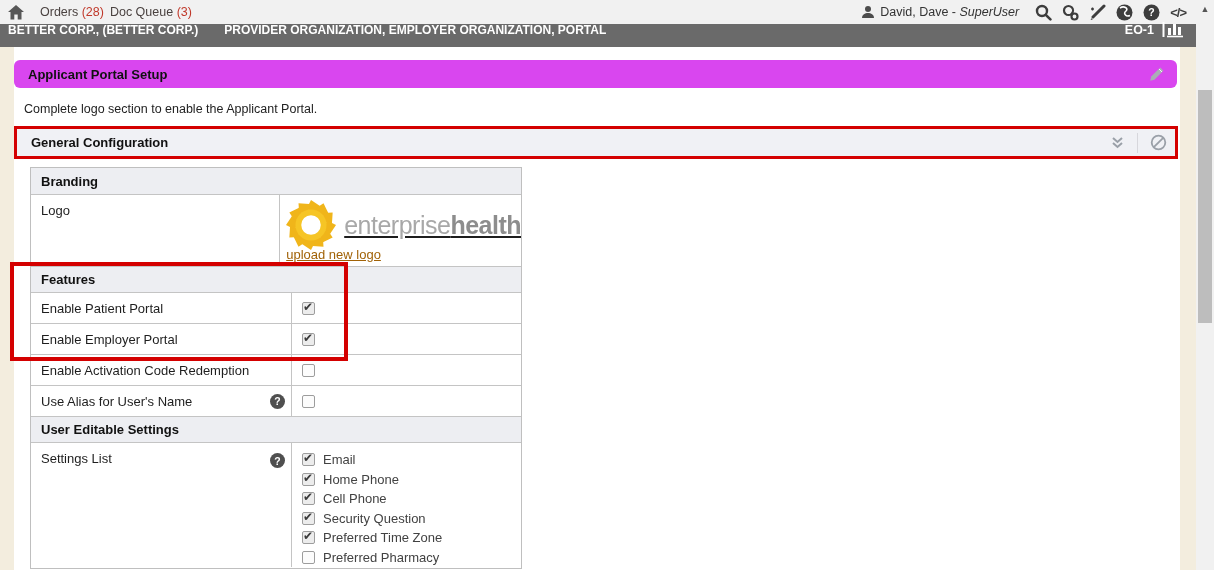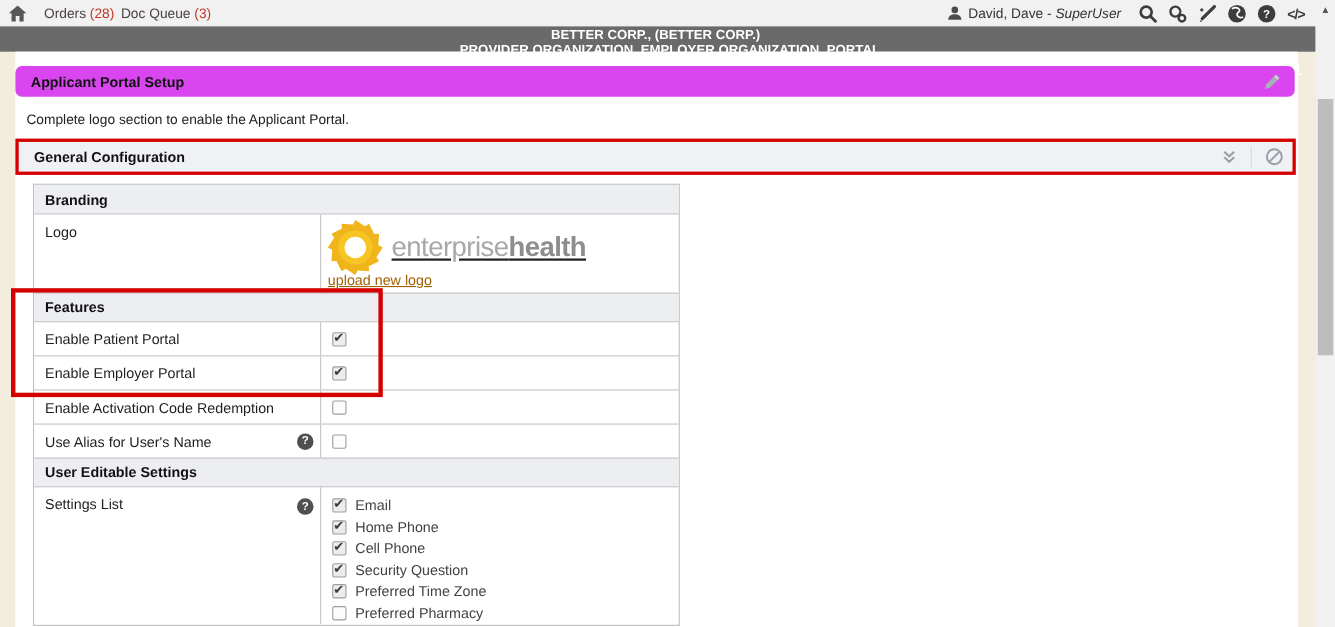--- a/index.html
+++ b/index.html
@@ -13,21 +13,21 @@
   .nav-link { color: #4a4240; cursor: pointer; text-decoration: none; }
   .nav-link .count { color: #c0392b; }
   .topbar-right { margin-left: auto; display: flex; align-items: center; gap: 10px; }
   .user-chip { display: flex; align-items: center; gap: 5px; font-size: 12.5px; color: #333; margin-right: 6px; }
   .user-chip .role { font-style: italic; }
   .tb-icon { display: inline-flex; align-items: center; justify-content: center; cursor: pointer; }
   .code-icon { font-size: 13px; font-weight: bold; color: #3d3d3d; letter-spacing: -1px; }
 
   
   .orgbar { position: absolute; left: 0; top: 24px; width: 1196px; height: 23px; background: #6a6a6a;
-            color: #fff; display: flex; align-items: center; font-size: 12px; font-weight: bold; padding: 0 12px 12px 8px; flex-direction: column; }
+            color: #fff; display: flex; align-items: center; font-size: 12px; font-weight: bold; padding: 0 12px 12px 8px; }
   .orgbar .org-secondary { margin-left: 26px; }
   .orgbar-right { margin-left: auto; display: flex; align-items: center; gap: 8px; }
   .orgbar-right .org-code { font-size: 12.5px; }
 
   
   .scrollcol { position: absolute; right: 0; top: 0; width: 18px; height: 570px; background: #f1f1f1; }
   .scroll-up { position: absolute; top: 4px; left: 0; width: 18px; text-align: center;
                font-size: 9px; color: #555; cursor: pointer; }
   .scroll-thumb { position: absolute; left: 2px; top: 90px; width: 14px; height: 233px;
                   background: #bdbdbd; cursor: pointer; }
@@ -42,21 +42,21 @@
 
   .section-bar { position: absolute; left: 0; top: 79px; width: 1164px; height: 33px;
                  border: 3px solid #d40000; background: #f0f1f5; display: flex; align-items: center;
                  padding: 0 6px 0 14px; }
   .section-bar .sec-title { font-size: 13px; font-weight: bold; color: #111; }
   .sec-controls { margin-left: auto; display: flex; align-items: center; height: 100%; }
   .sec-controls .sep { width: 1px; height: 20px; background: #d7d7dc; margin: 0 10px; }
   .sec-btn { display: flex; align-items: center; cursor: pointer; padding: 2px; }
 
   
-  .cfg-table { position: absolute; left: 16px; top: 120px; width: 588px; height: 402px;
+  .cfg-table { position: absolute; left: 16px; top: 120px; width: 492px; height: 402px;
                border: 1px solid #bfbfbf; background: #fff; overflow: hidden; font-size: 13px; color: #1e1e1e; }
   .t-row { display: flex; border-top: 1px solid #c4c4c4; }
   .t-row:first-child { border-top: none; }
   .t-header { background: #edeef2; height: 26px; align-items: center; padding-left: 10px;
               font-weight: bold; color: #111; }
   .t-field { min-height: 31px; }
   .t-cell-l { width: 260px; display: flex; align-items: center; padding: 0 6px 0 10px; }
   .t-cell-l.top { align-items: flex-start; padding-top: 8px; }
   .t-cell-r { flex: 1; border-left: 1px solid #c4c4c4; display: flex; align-items: center; padding-left: 10px; }
   .help-dot { margin-left: auto; width: 15px; height: 15px; border-radius: 50%; background: #4f4f4f;

